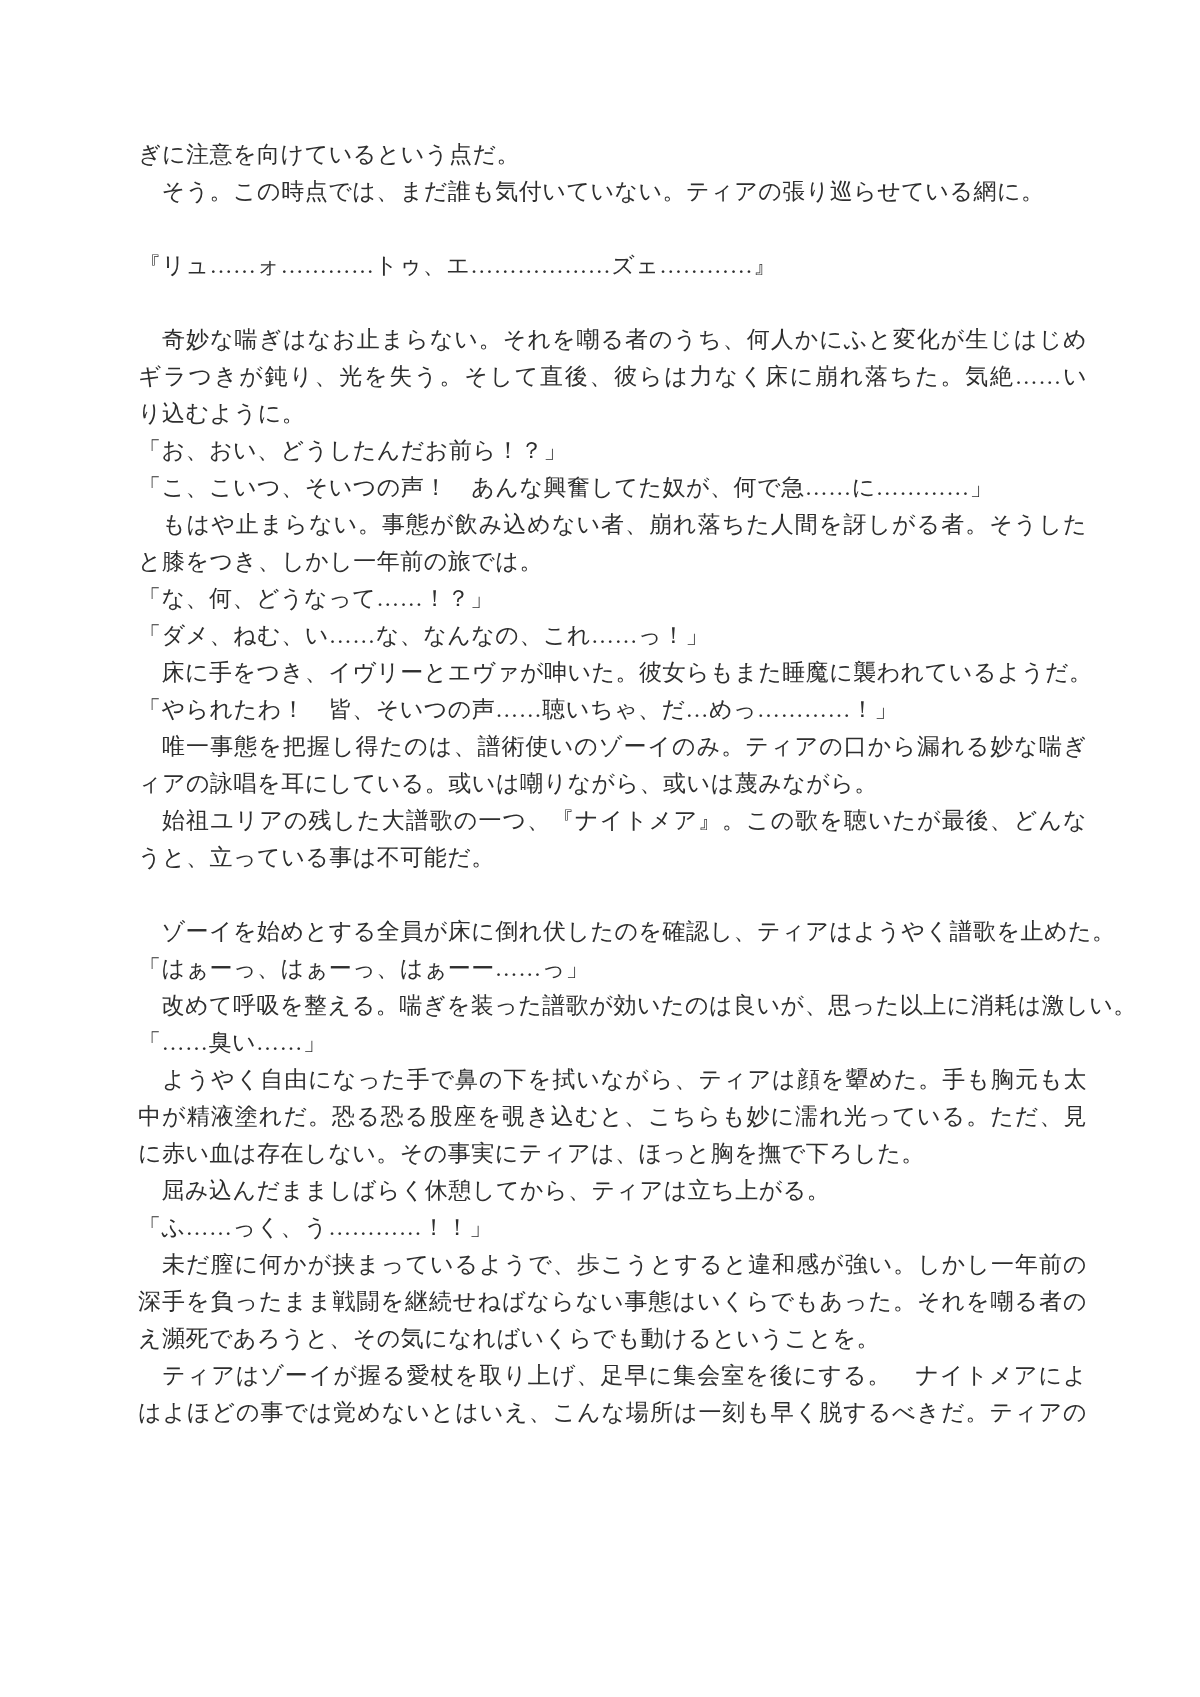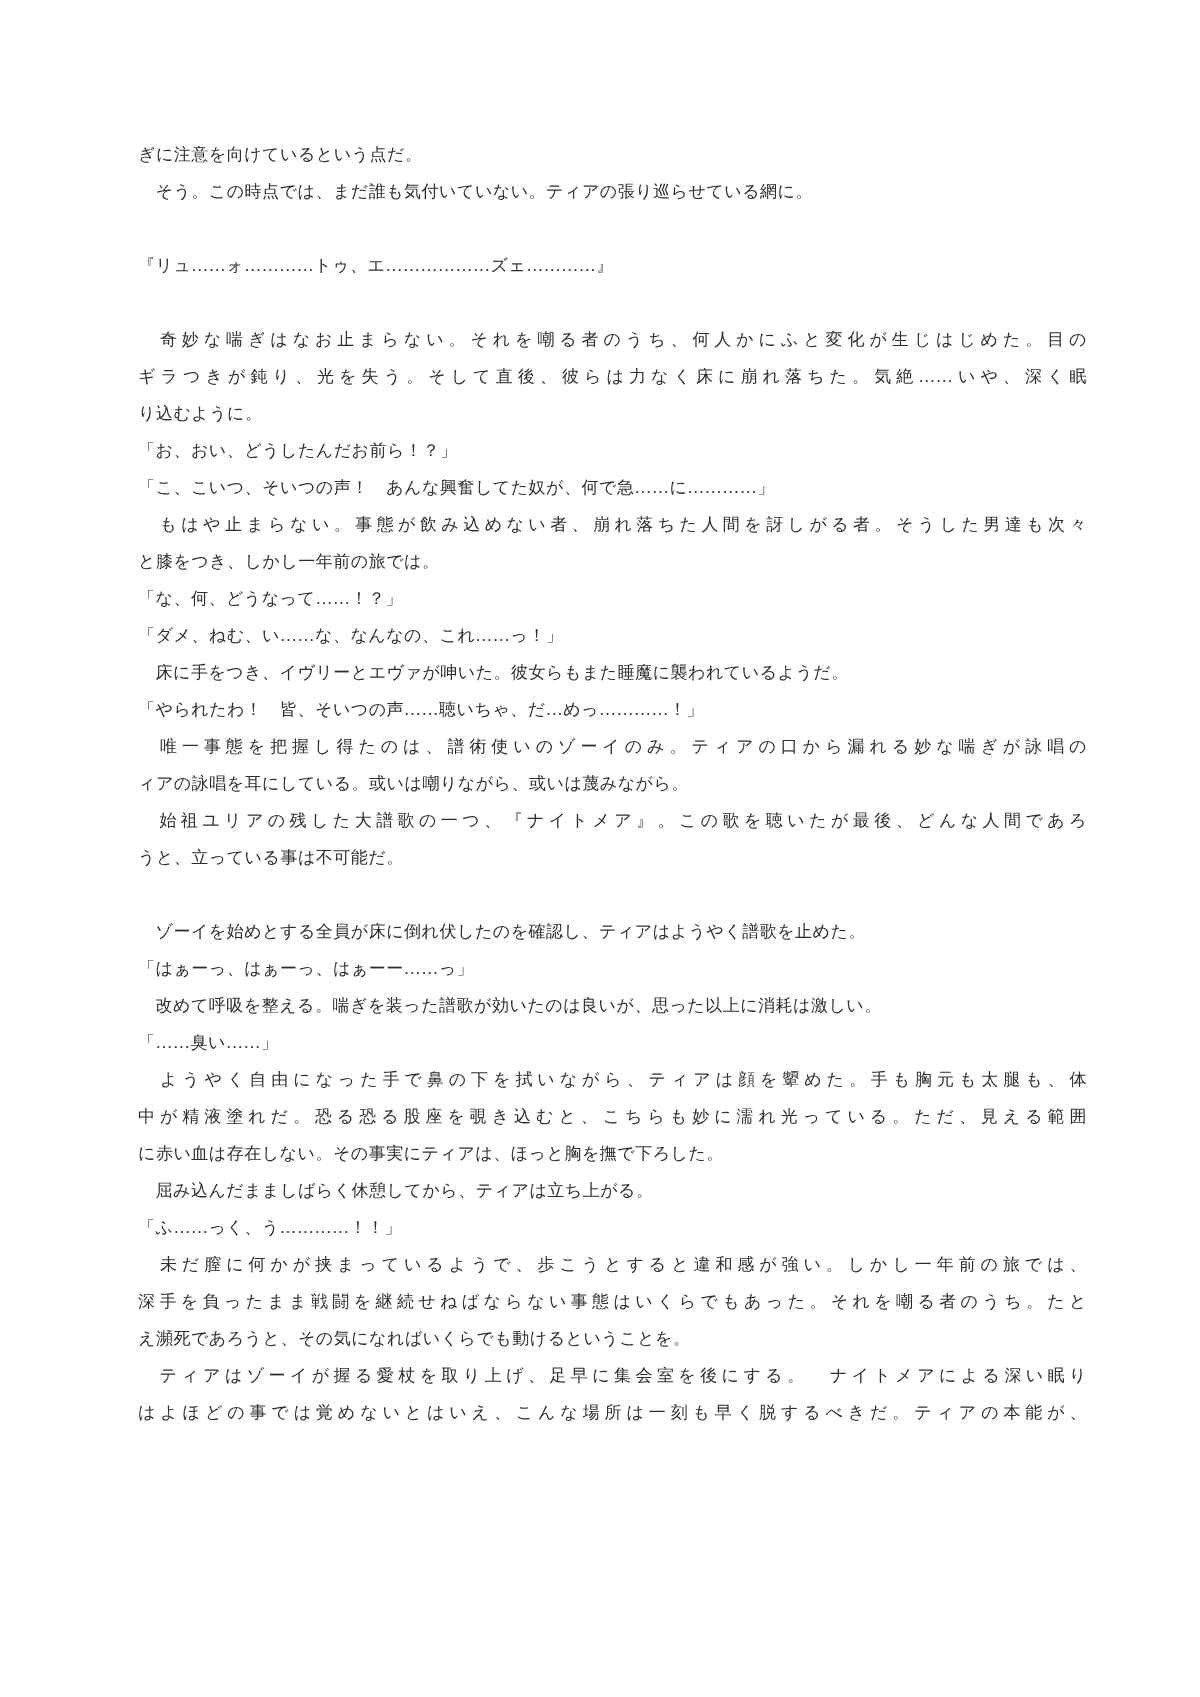--- a/index.html
+++ b/index.html
@@ -14,21 +14,21 @@
     height: 1697px;
     background: #ffffff;
     overflow: hidden;
   }
   .body-text {
     position: absolute;
     left: 138px;
     right: 113px;
     top: 136px;
     font-family: "Liberation Serif", "DejaVu Serif", serif;
-    font-size: 17px;
+    font-size: 23px;
     line-height: 37px;
     color: #2e2e2e;
     letter-spacing: 0.5px;
   }
   .line {
     height: 37px;
     white-space: nowrap;
     text-align: left;
   }
   .line.justify {

